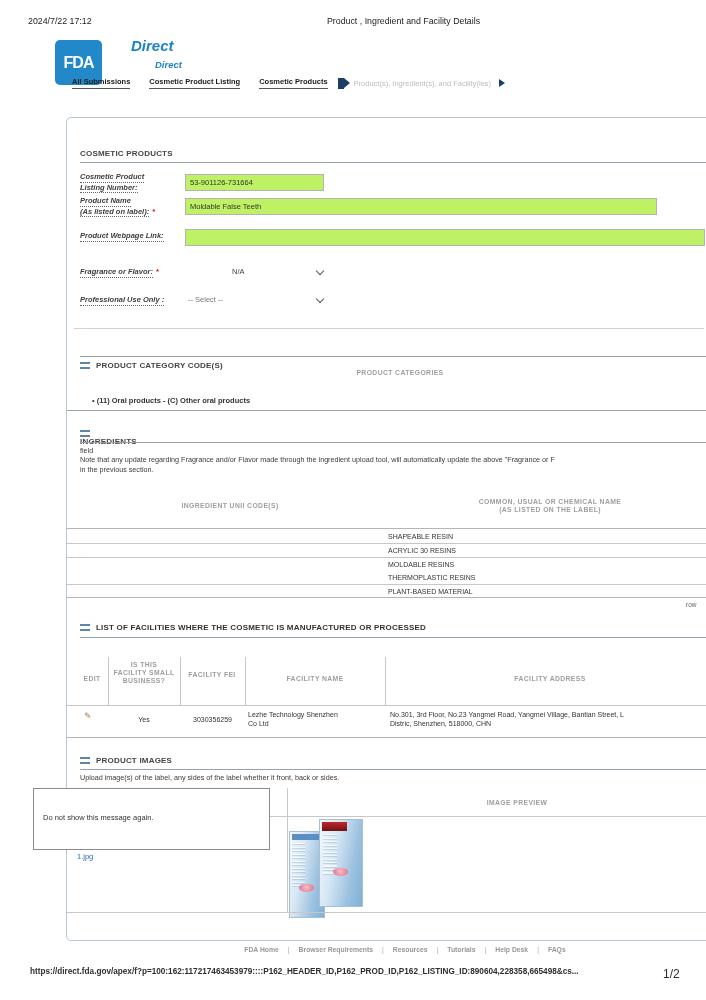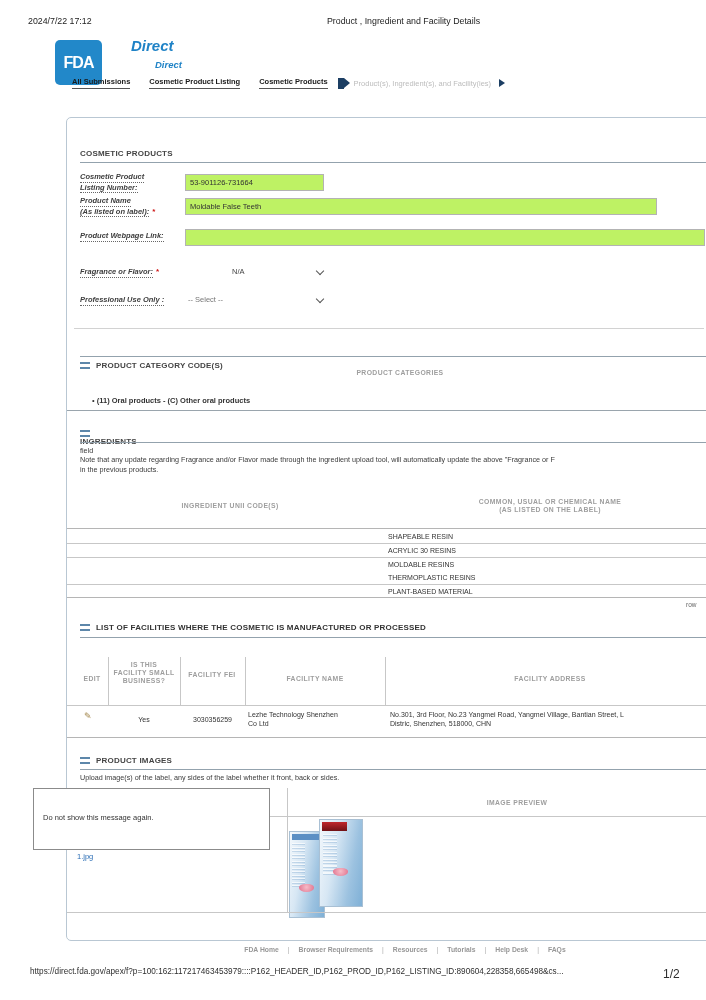--- a/index.html
+++ b/index.html
@@ -106,21 +106,21 @@
 <div class="hline" style="left:67px;top:410px;width:645px;background:#9aa5ad;"></div>
 
 <div class="abs" style="left:80px;top:429px;display:flex;flex-direction:column;">
   <span class="eqicon"></span>
   <span class="sect-title">INGREDIENTS</span>
 </div>
 <div class="shline" style="left:80px;top:442px;width:632px;"></div>
 <div class="abs" style="left:80px;top:446px;font-size:7.2px;color:#3a3a3a;line-height:9.3px;white-space:nowrap;">
   <div>field</div>
   <div>Note that any update regarding Fragrance and/or Flavor made through the ingredient upload tool, will automatically update the above "Fragrance or F</div>
-  <div>in the previous products.</div>
+  <div>in the previous section.</div>
 </div>
 
 <div class="ghead" style="left:80px;top:502px;width:300px;">INGREDIENT UNII CODE(S)</div>
 <div class="ghead" style="left:380px;top:498px;width:340px;">
   <div>COMMON, USUAL OR CHEMICAL NAME</div>
   <div>(AS LISTED ON THE LABEL)</div>
 </div>
 <div class="hline" style="left:67px;top:528px;width:645px;background:#b5b5b5;"></div>
 
 <div class="abs cell" style="left:388px;top:532px;">SHAPEABLE RESIN</div>
@@ -197,14 +197,14 @@
 
 <div class="abs" style="left:105px;top:946px;width:600px;display:flex;justify-content:center;">
   <span class="flink">FDA Home</span>
   <span class="flink">Browser Requirements</span>
   <span class="flink">Resources</span>
   <span class="flink">Tutorials</span>
   <span class="flink">Help Desk</span>
   <span class="flink">FAQs</span>
 </div>
 
-<div class="abs" style="left:30px;top:967px;font-size:8.2px;color:#2e2e2e;white-space:nowrap;">https://direct.fda.gov/apex/f?p=100:162:117217463453979::::P162_HEADER_ID,P162_PROD_ID,P162_LISTING_ID:890604,228358,665498&amp;cs...</div>
+<div class="abs" style="left:30px;top:967px;font-size:8.2px;color:#2e2e2e;white-space:nowrap;font-weight:bold;">https://direct.fda.gov/apex/f?p=100:162:117217463453979::::P162_HEADER_ID,P162_PROD_ID,P162_LISTING_ID:890604,228358,665498&amp;cs...</div>
 <div class="abs" style="left:663px;top:967px;font-size:12px;color:#2e2e2e;">1/2</div>
 
 </body></html>

